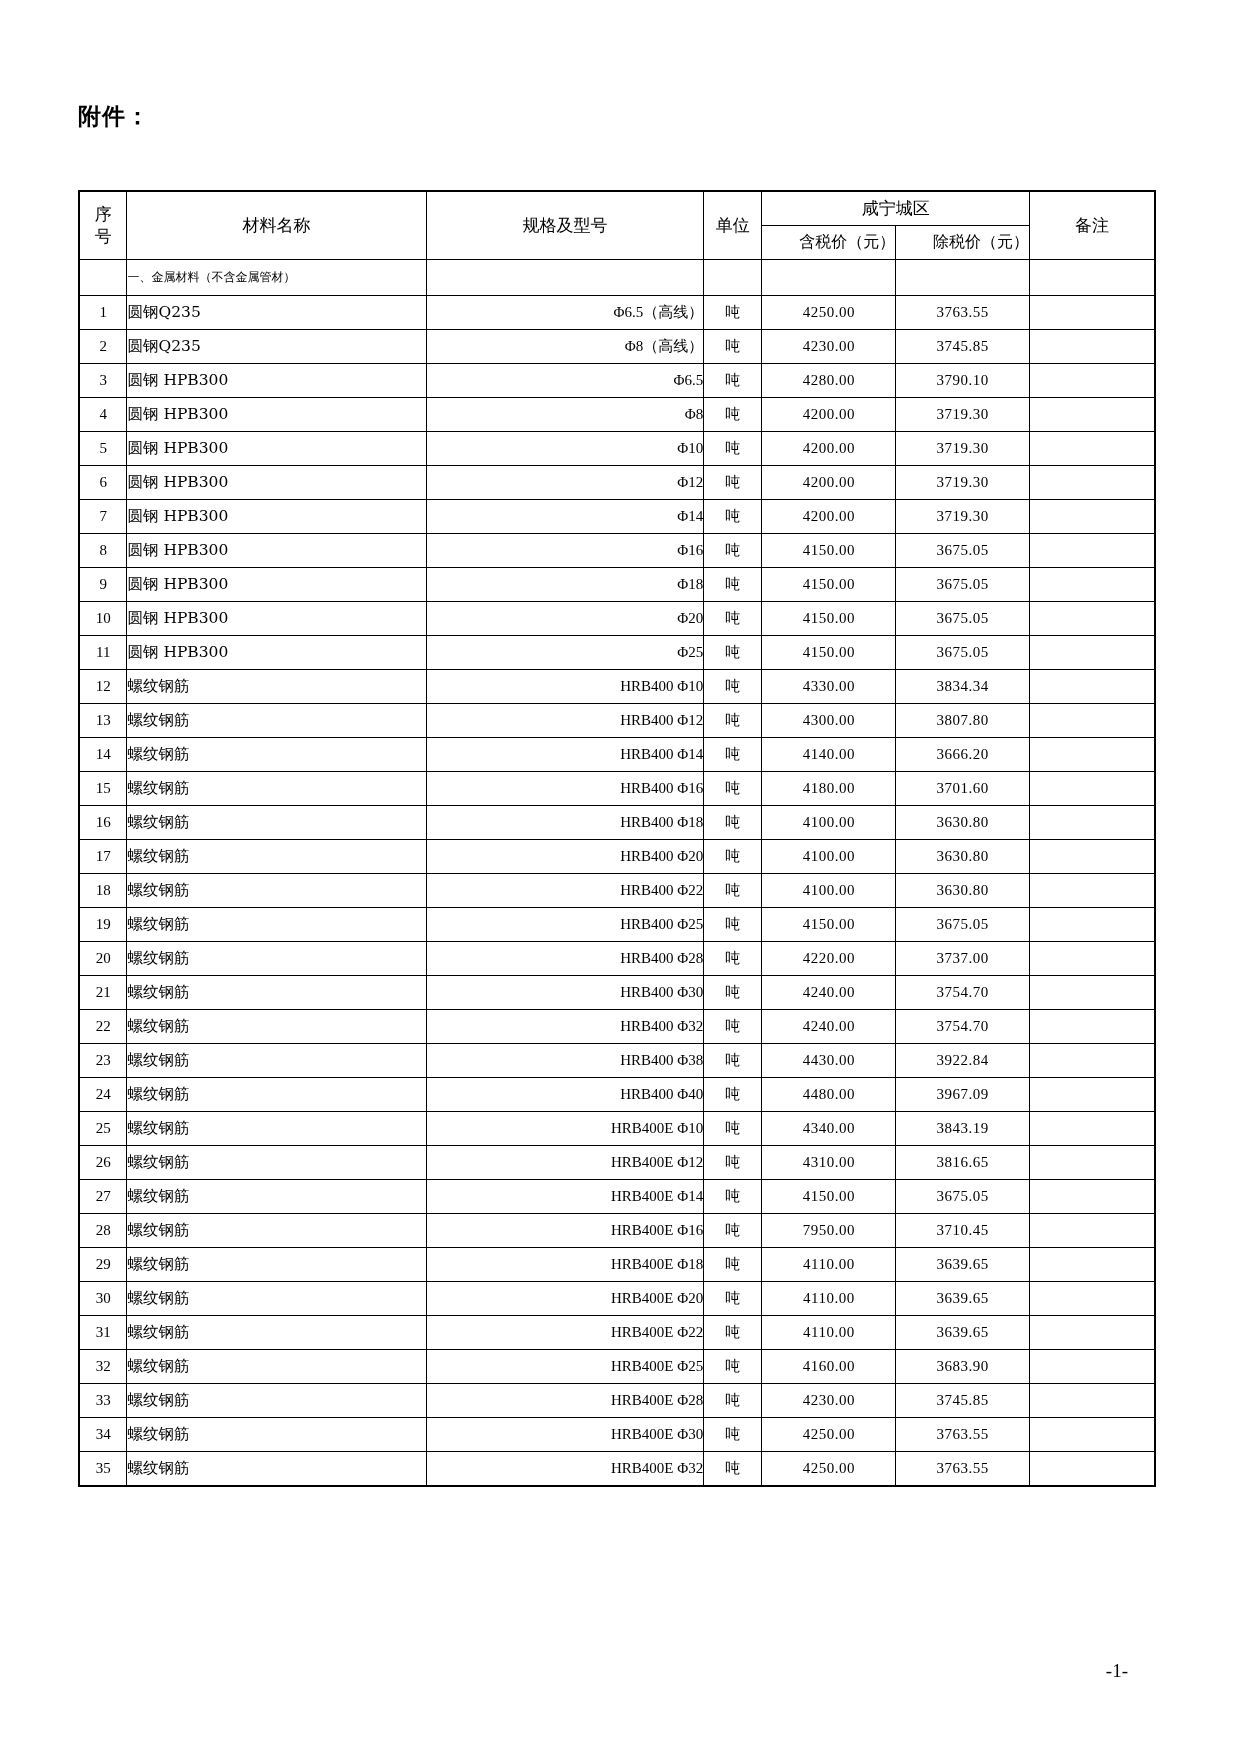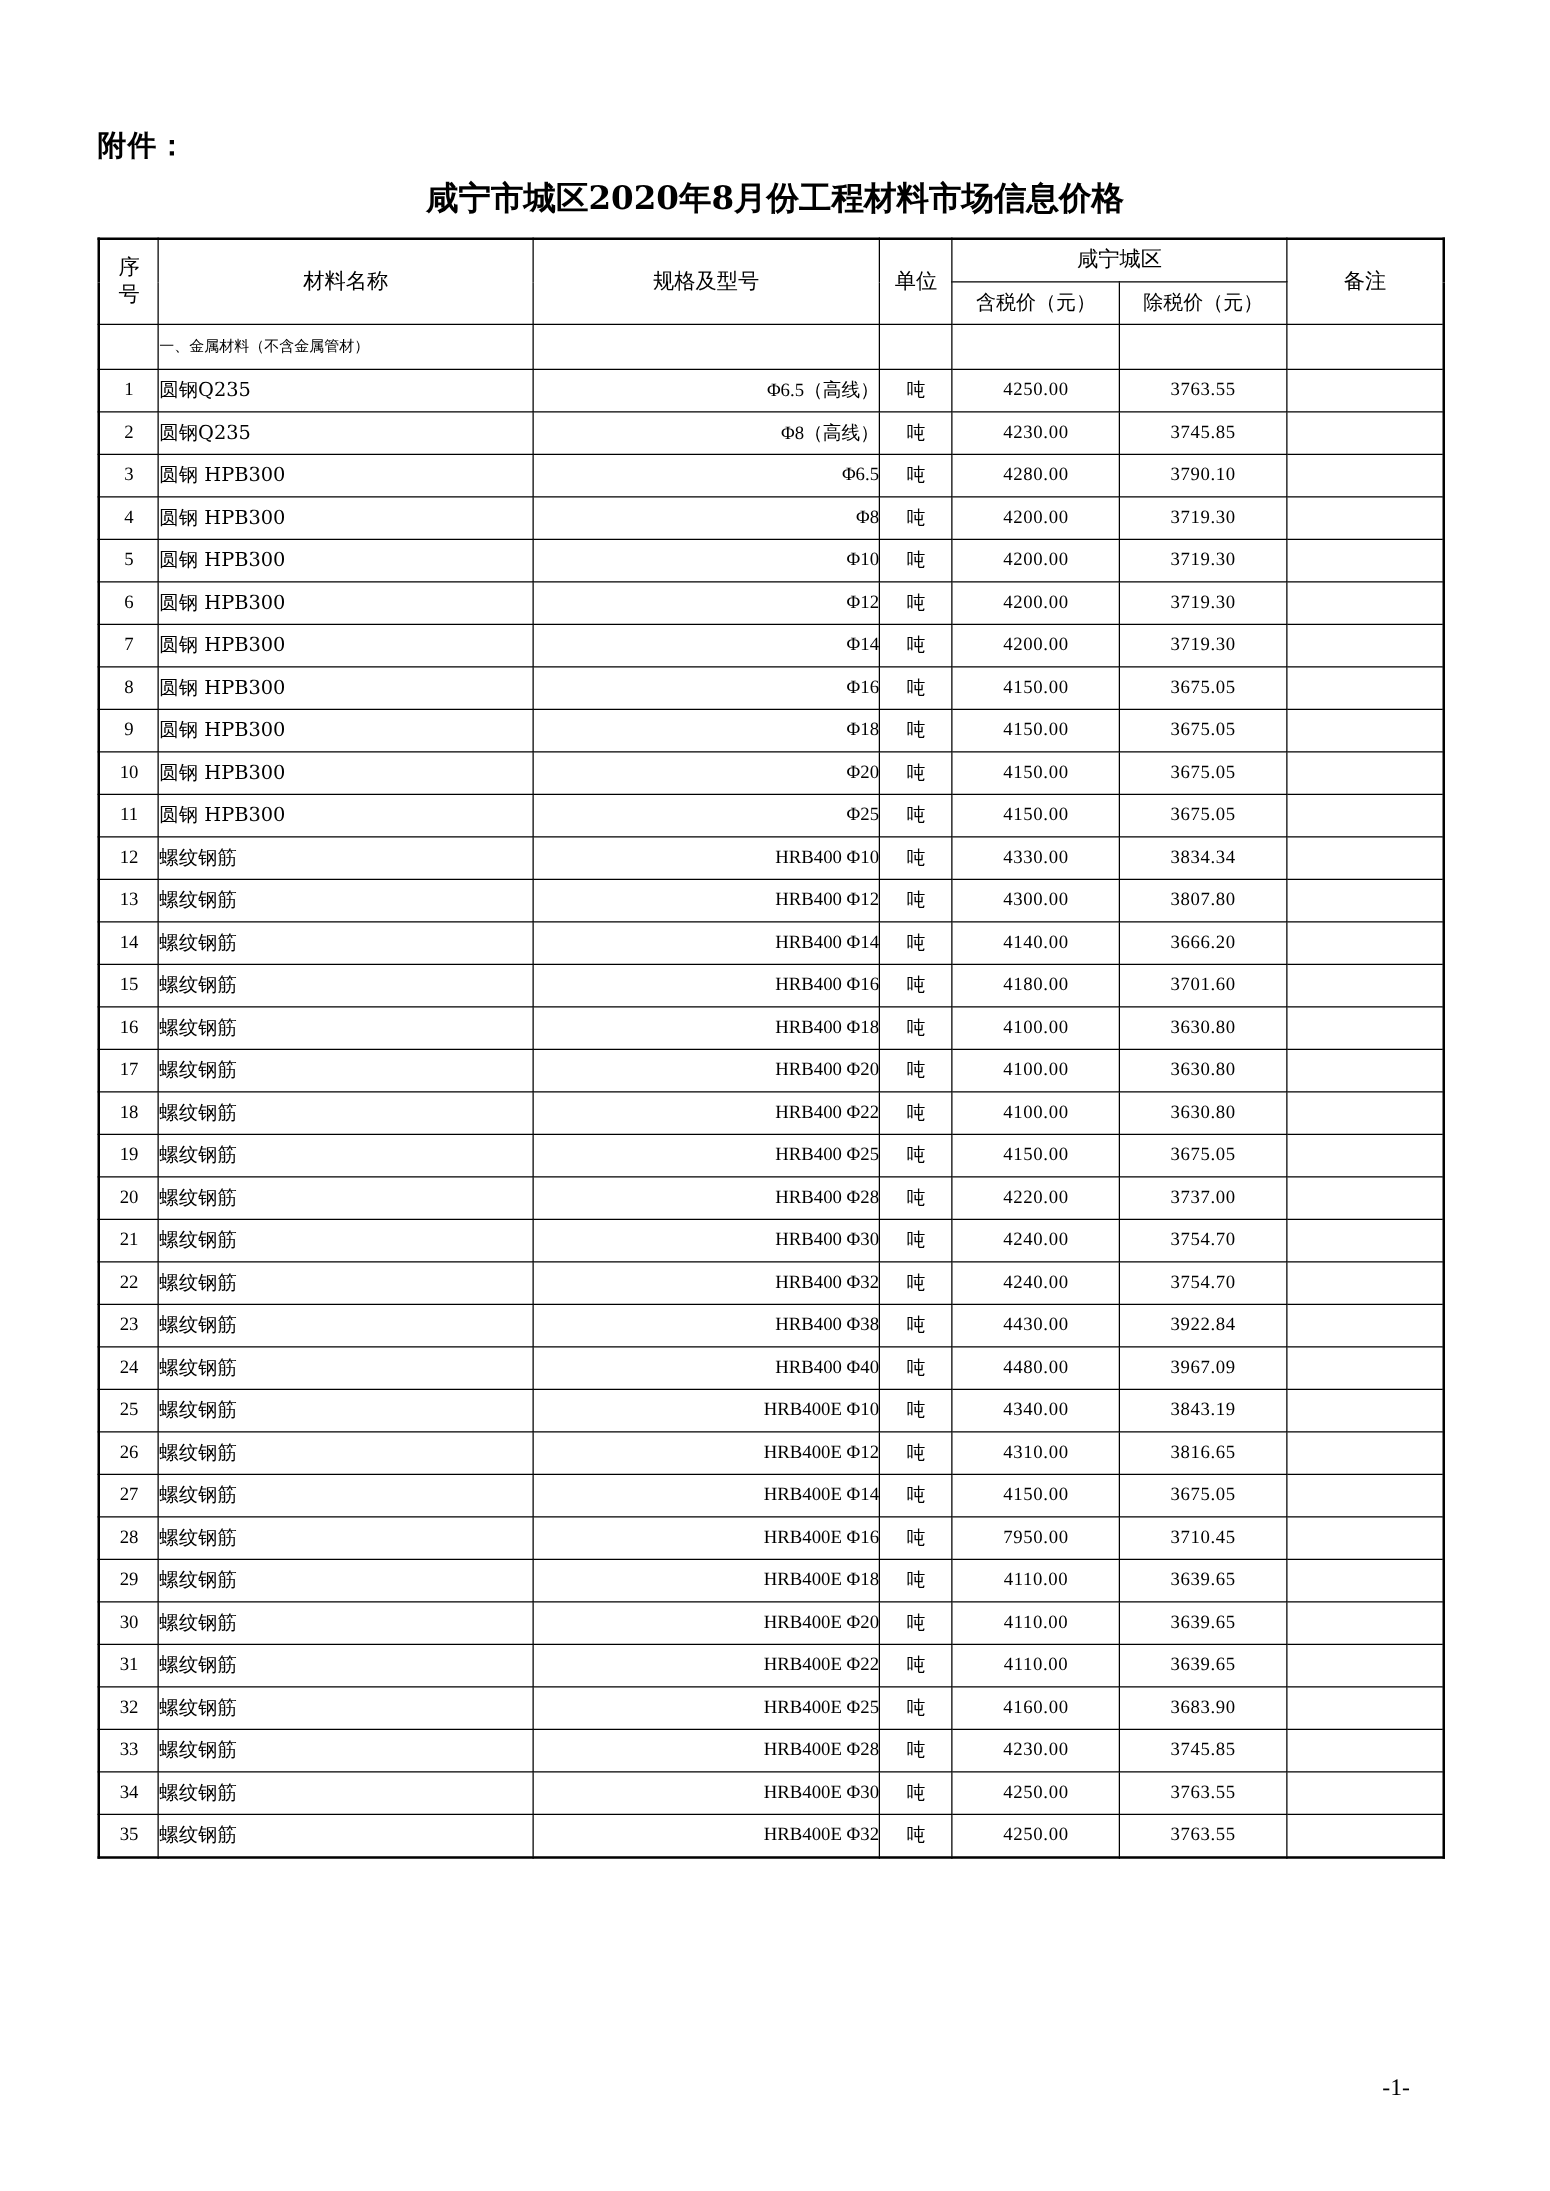--- a/index.html
+++ b/index.html
@@ -74,21 +74,21 @@
     line-height: 1.15;
   }
   .hdr-seq {
     font-size: 17px;
     font-weight: bold;
     text-align: center;
     line-height: 1.25;
     font-family: "DejaVu Serif", "Liberation Serif", serif;
   }
   .hdr-sub {
-    text-align: center;
+    text-align: right;
     font-size: 16px;
     font-weight: bold;
     font-family: Liberation Serif, serif;
     height: 33px;
   }
   .col-seq   { width: 47px; }
   .col-name  { width: 293px; }
   .col-spec  { width: 272px; }
   .col-unit  { width: 57px; }
   .col-tax   { width: 131px; }
@@ -143,21 +143,20 @@
     font-family: "Liberation Serif", "DejaVu Serif", serif;
   }
 </style>
 </head>
 <body>
 
 <div class="page">
 
   <div class="attach-label">附件：</div>
 
-  <div class="doc-title">咸宁市城区2020年8月份工程材料市场信息价格</div>
 
   <div class="table-wrap">
     <table class="price-table">
       <colgroup>
         <col class="col-seq">
         <col class="col-name">
         <col class="col-spec">
         <col class="col-unit">
         <col class="col-tax">
         <col class="col-notax">

